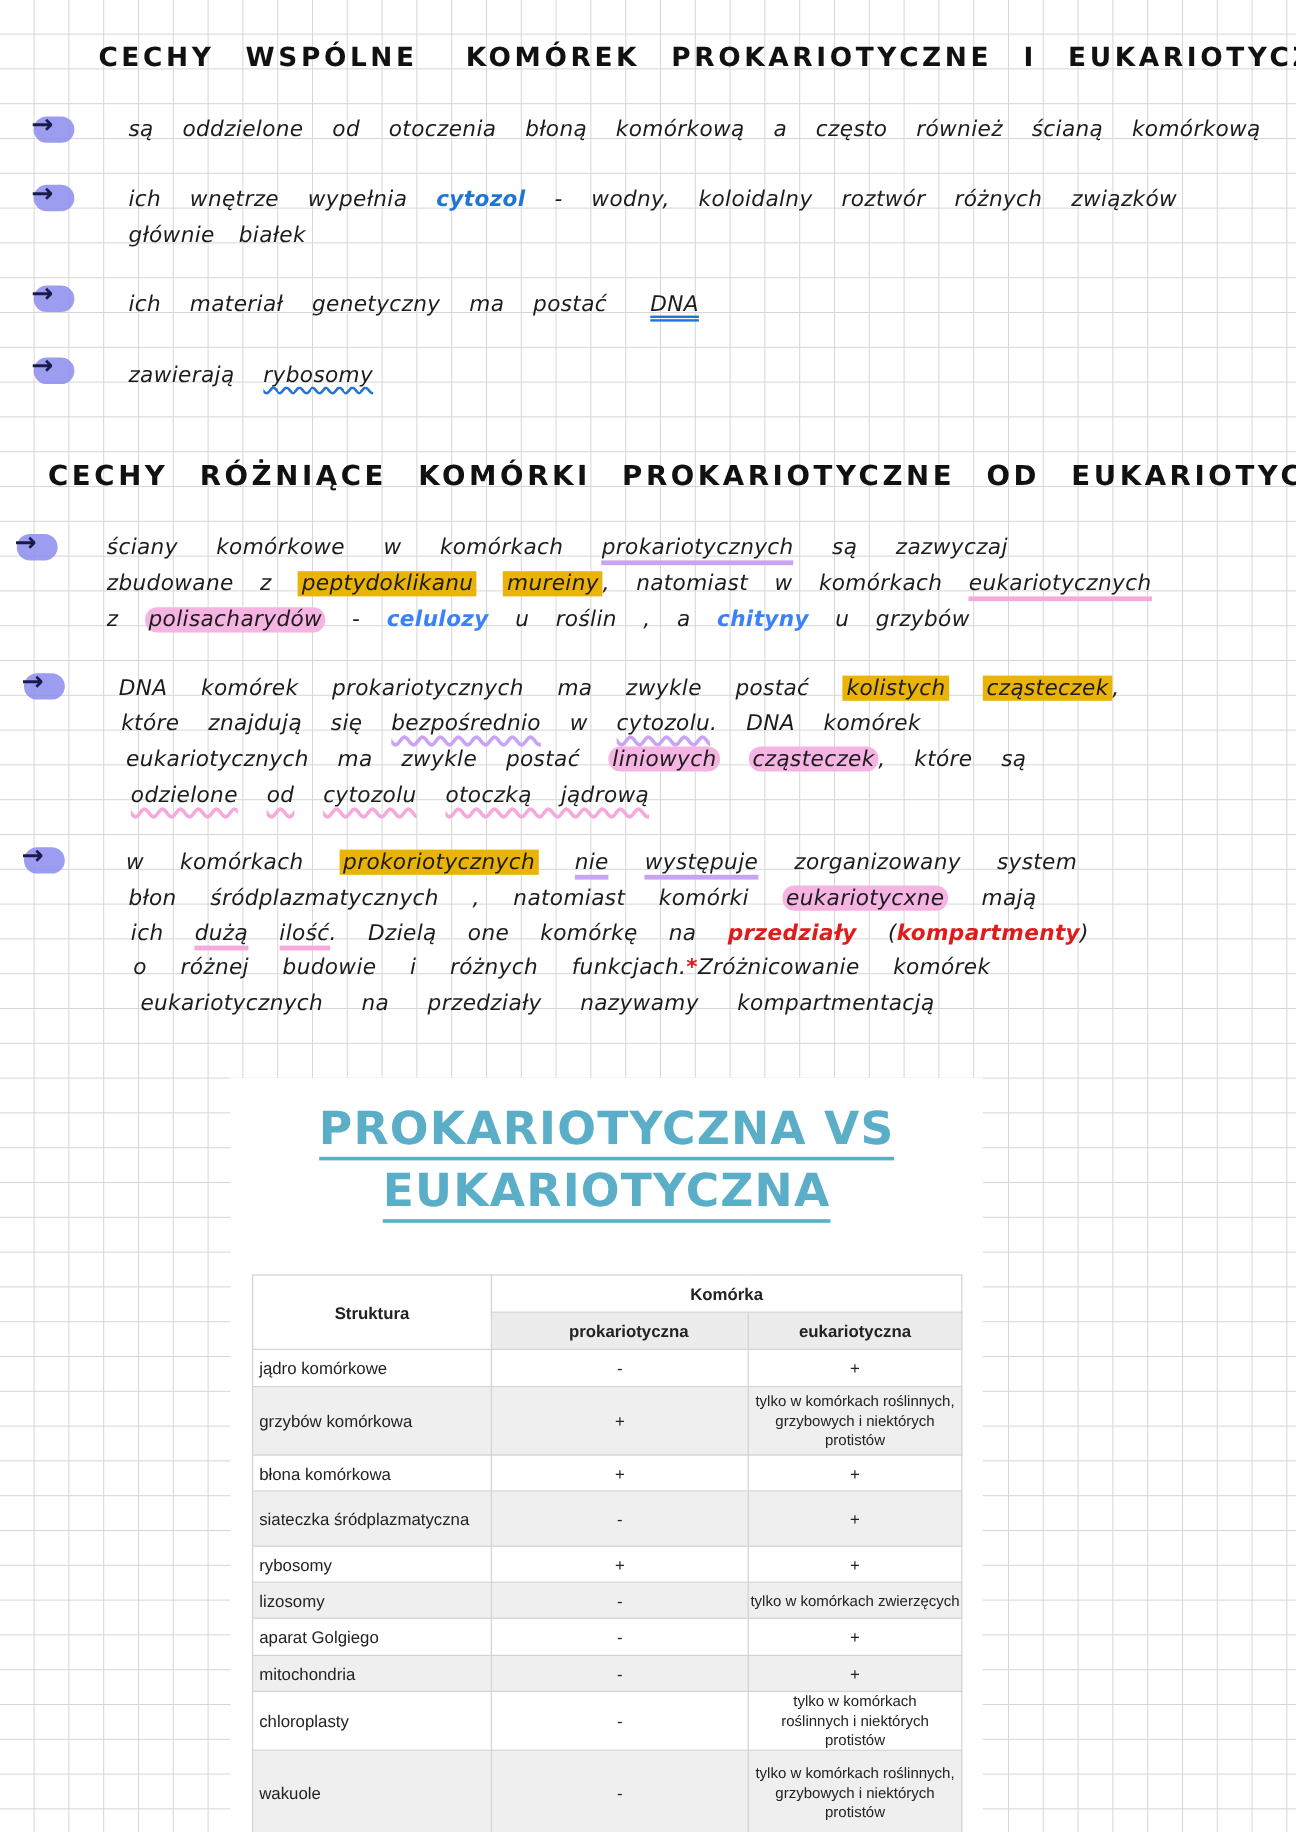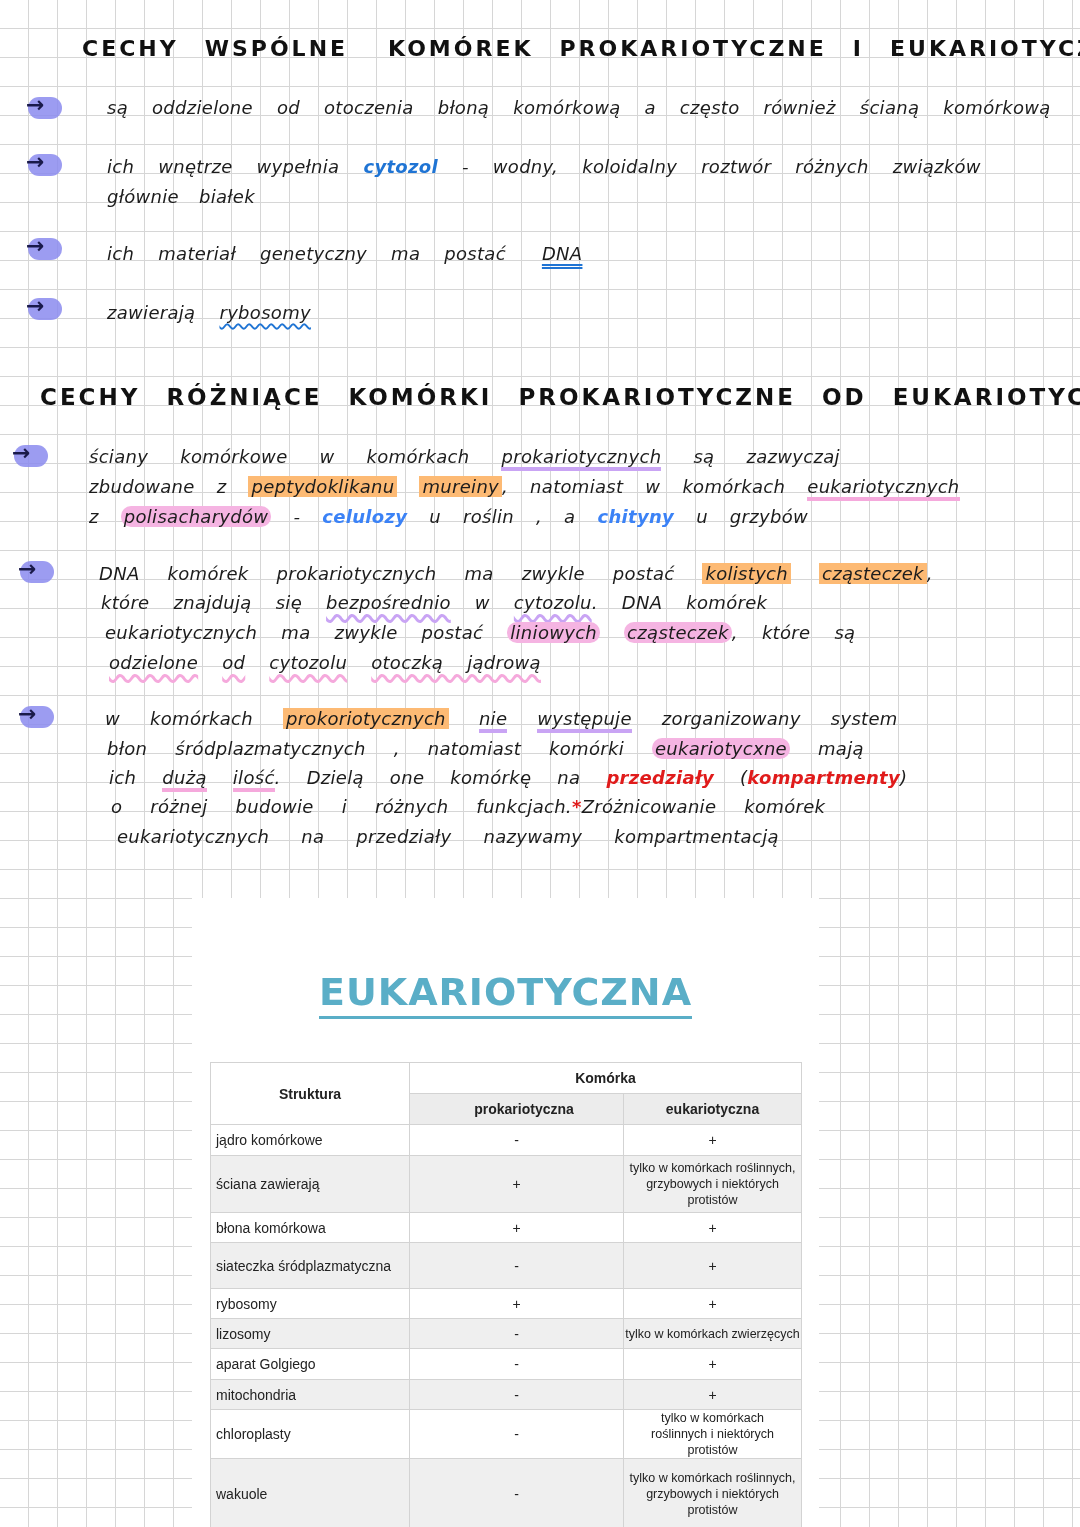--- a/index.html
+++ b/index.html
@@ -26,21 +26,21 @@
     position:absolute; left:4px; top:0; width:34px; height:22px; border-radius:11px;
     background:#8b8bef; opacity:.85;
   }
   .arrow .glyph {
     position:absolute; left:2px; top:-5px; font-size:22px; color:#1a1a4a; font-weight:bold;
   }
   .line {
     position:absolute; font-size:18px; font-style:italic; color:#1c1c1c;
     white-space:nowrap; word-spacing:14px; letter-spacing:.3px;padding-left:19px;
   }
-  .hl-purple { background:#fdba74; border-radius:0; padding:0 3px; }
+  .hl-purple { background:#eab308; border-radius:0; padding:0 3px; }
   .hl-pink { background:#f5b4e2; border-radius:10px; padding:0 3px; }
   .ul-purple { border-bottom:4px solid #c9a4f4; }
   .ul-pink { border-bottom:4px solid #f5a9dc; }
   .wave-purple { text-decoration:underline wavy #c9a4f4; text-decoration-thickness:3px; text-underline-offset:5px; }
   .wave-pink { text-decoration:underline wavy #f5a9dc; text-decoration-thickness:3px; text-underline-offset:5px; }
   .wave-blue { text-decoration:underline wavy #1f74d4; text-decoration-thickness:2px; text-underline-offset:4px; }
   .dbl-blue { text-decoration:underline double #1f74d4; text-decoration-thickness:2px; text-underline-offset:4px; }
   .blue { color:#1f74d4; font-weight:bold; }
   .magenta { color:#3b82f6; font-weight:bold; }
   .red { color:#e01b1b; font-weight:bold; }
@@ -187,39 +187,40 @@
   <span class="ul-pink">ilość</span><span>. Dzielą one komórkę na</span>
   <span class="red">przedziały</span>
   <span>(</span><span class="red">kompartmenty</span><span>)</span>
 </div>
 <div class="line" style="left:92px; top:796px; word-spacing:22px;">
   <span>o różnej budowie i różnych funkcjach.</span><span class="red">*</span><span>Zróżnicowanie komórek</span>
 </div>
 <div class="line" style="left:98px; top:826px; word-spacing:26px;">eukariotycznych na przedziały nazywamy kompartmentacją</div>
 
 <div class="pane">
+  <div class="pane-title" style="top:20px;"><span>PROKARIOTYCZNA VS</span></div>
   <div class="pane-title" style="top:72px;"><span>EUKARIOTYCZNA</span></div>
 
   <table class="cmp">
     <tbody>
         <tr>
       <th rowspan="2" style="width:196px; height:56px;">Struktura</th>
       <th colspan="2" style="height:28px;">Komórka</th>
     </tr>
     <tr>
       <th class="sub" style="width:196px;padding-left:16px;">prokariotyczna</th>
       <th class="sub">eukariotyczna</th>
     </tr>
     <tr style="height:31px;">
       <td class="s">jądro komórkowe</td>
       <td class="c">-</td>
       <td class="c">+</td>
     </tr>
     <tr class="g" style="height:57px;">
-      <td class="s">ściana zawierają</td>
+      <td class="s">grzybów komórkowa</td>
       <td class="c">+</td>
       <td class="c small">tylko w komórkach roślinnych, grzybowych i niektórych protistów</td>
     </tr>
     <tr style="height:30px;">
       <td class="s">błona komórkowa</td>
       <td class="c">+</td>
       <td class="c">+</td>
     </tr>
     <tr class="g" style="height:46px;">
       <td class="s">siateczka śródplazmatyczna</td>

